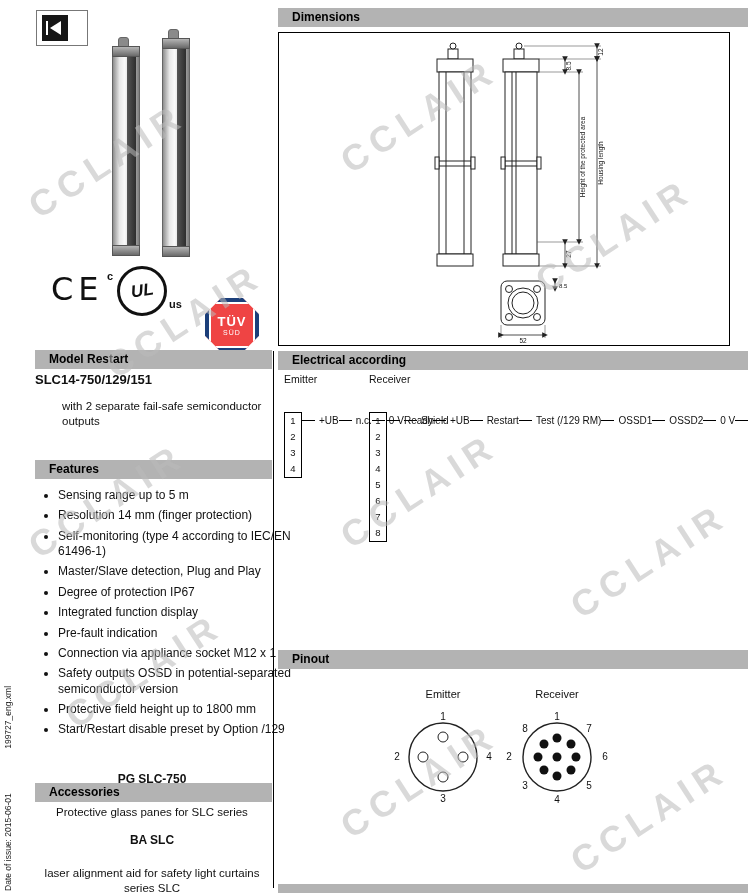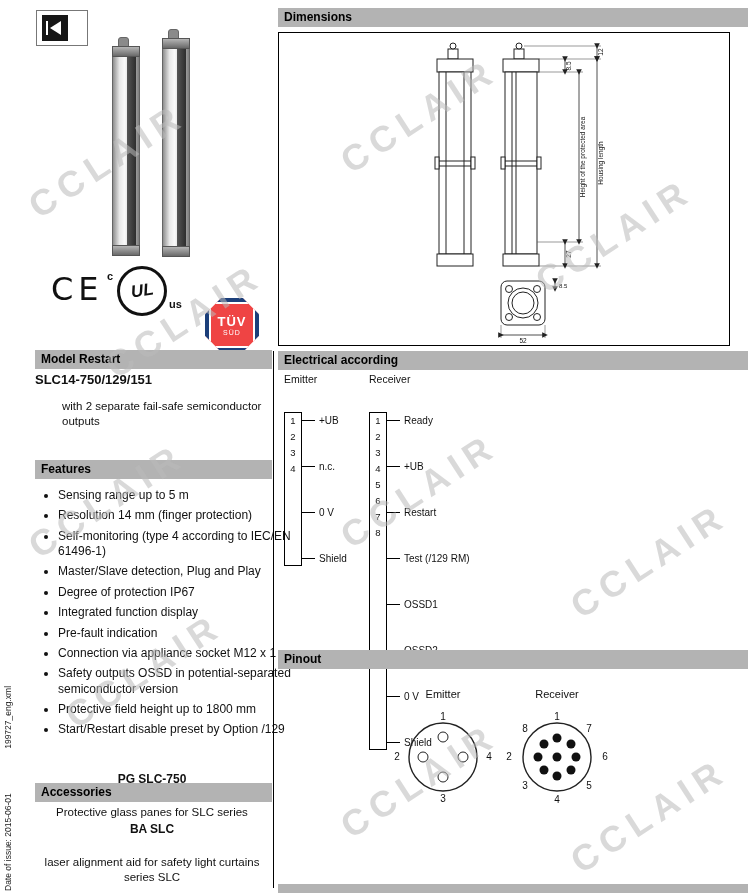--- a/index.html
+++ b/index.html
@@ -1,19 +1,19 @@
 <!DOCTYPE html>
 <html><head>
 <meta charset="utf-8">
 <style>
   html,body{margin:0;padding:0;background:#fff;}
   .page{position:relative;width:748px;height:893px;background:#fff;overflow:hidden;
         font-family:"Liberation Sans",sans-serif;color:#111;}
   .bar{position:absolute;background:#b3b3b3;height:19px;line-height:19px;
-       font-weight:bold;font-size:12px;padding-left:6px;box-sizing:border-box;color:#000;}
+       font-weight:bold;font-size:12px;padding-left:14px;box-sizing:border-box;color:#000;}
   .bar.left{left:35px;width:237px;}
   .bar.right{left:278px;width:470px;}
   .wm{position:absolute;font-weight:bold;font-size:36px;letter-spacing:7px;
       color:rgba(185,185,185,.55);transform:rotate(-33deg);pointer-events:none;z-index:9;}
   .side-note{position:absolute;left:3px;top:891px;transform:rotate(-90deg);
       transform-origin:0 0;font-size:8.5px;color:#222;white-space:nowrap;}
   .side-note .gap{margin-left:42px;}
   
   .logo-box{position:absolute;left:36px;top:10px;width:52px;height:36px;border:1px solid #777;
       display:flex;align-items:center;padding-left:5px;box-sizing:border-box;background:#fff;}
@@ -47,32 +47,32 @@
       display:flex;flex-direction:column;align-items:center;justify-content:center;color:#fff;margin-top:36px;}
   .tuv-1{font-weight:bold;font-size:13px;letter-spacing:1px;}
   .tuv-2{font-size:7px;letter-spacing:1px;}
   
   .model-number{position:absolute;left:35px;top:372px;font-size:13px;font-weight:bold;}
   .model-desc{position:absolute;left:35px;top:399px;width:228px;font-size:11.5px;line-height:1.3;margin-left:27px;}
   ul.features{position:absolute;left:35px;top:482px;width:233px;margin:6px;padding-left:17px;
       font-size:12px;}
   ul.features li{margin-bottom:5px;line-height:1.28;}
   .accessories-body{position:absolute;left:35px;top:772px;width:234px;text-align:center;}
-  .acc-name{font-weight:bold;font-size:12px;margin-top:2px;}
+  .acc-name{font-weight:bold;font-size:12px;margin-top:13px;}
   .acc-desc{font-size:11.5px;margin-top:19px;line-height:1.3;}
   .vline{position:absolute;left:273px;top:351px;width:1px;height:537px;background:#000;}
   
   .dims-box{position:absolute;left:278px;top:32px;width:450px;height:312px;border:1px solid #000;
       box-sizing:content-box;background:#fff;}
   
   .col-label{position:absolute;font-size:10.5px;}
   .conn{position:absolute;display:flex;}
   .numcol{border:1px solid #000;width:16px;display:flex;flex-direction:column;}
   .pnum{height:16px;line-height:16px;text-align:center;font-size:9.5px;}
-  .rows{display:flex;flex-direction:column;gap:30px;}
+  .rows{display:flex;flex-direction:row;}
   .prow{height:16px;display:flex;align-items:center;}
   .pline{width:13px;height:1px;background:#000;}
   .plabel{font-size:10px;margin-left:4px;white-space:nowrap;}
   
   .pin-title{position:absolute;font-size:11px;transform:translateX(-50%);}
   .pinout-svg{position:absolute;left:278px;top:672px;}
   .bottom-bar{position:absolute;left:278px;top:884px;width:470px;height:9px;background:#b3b3b3;}
   svg text{font-family:"Liberation Sans",sans-serif;}
 </style>
 </head>

